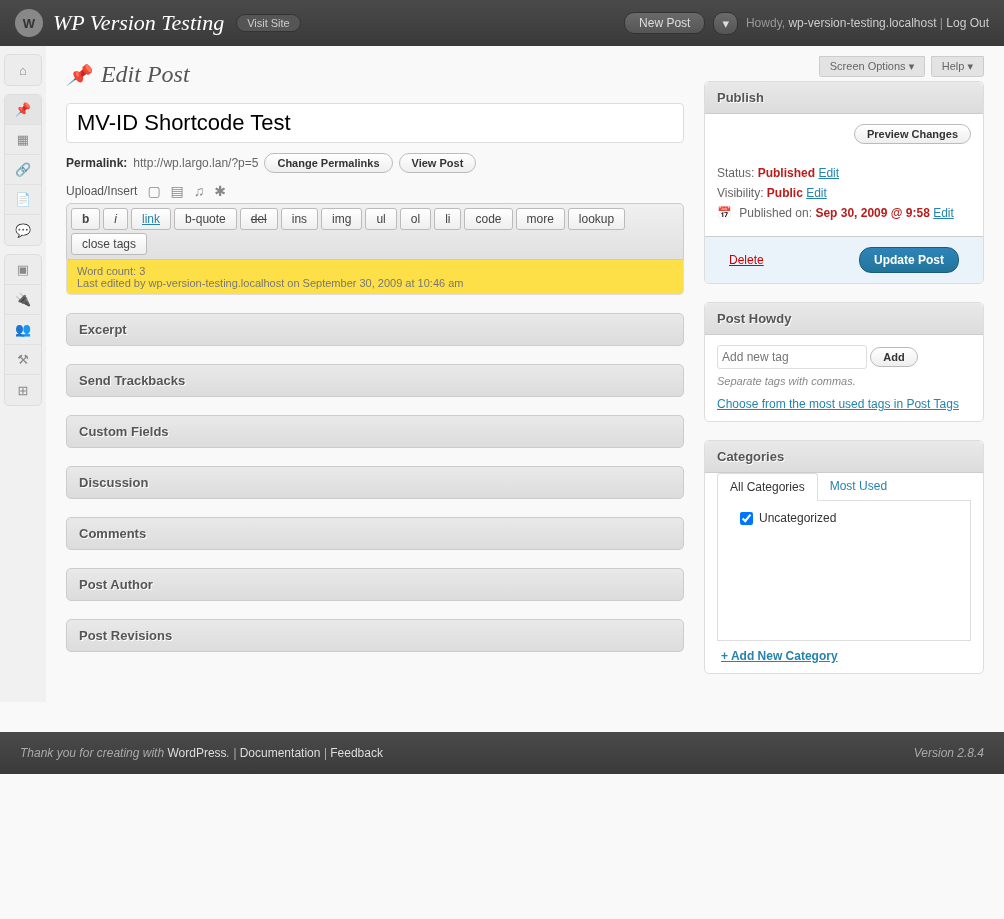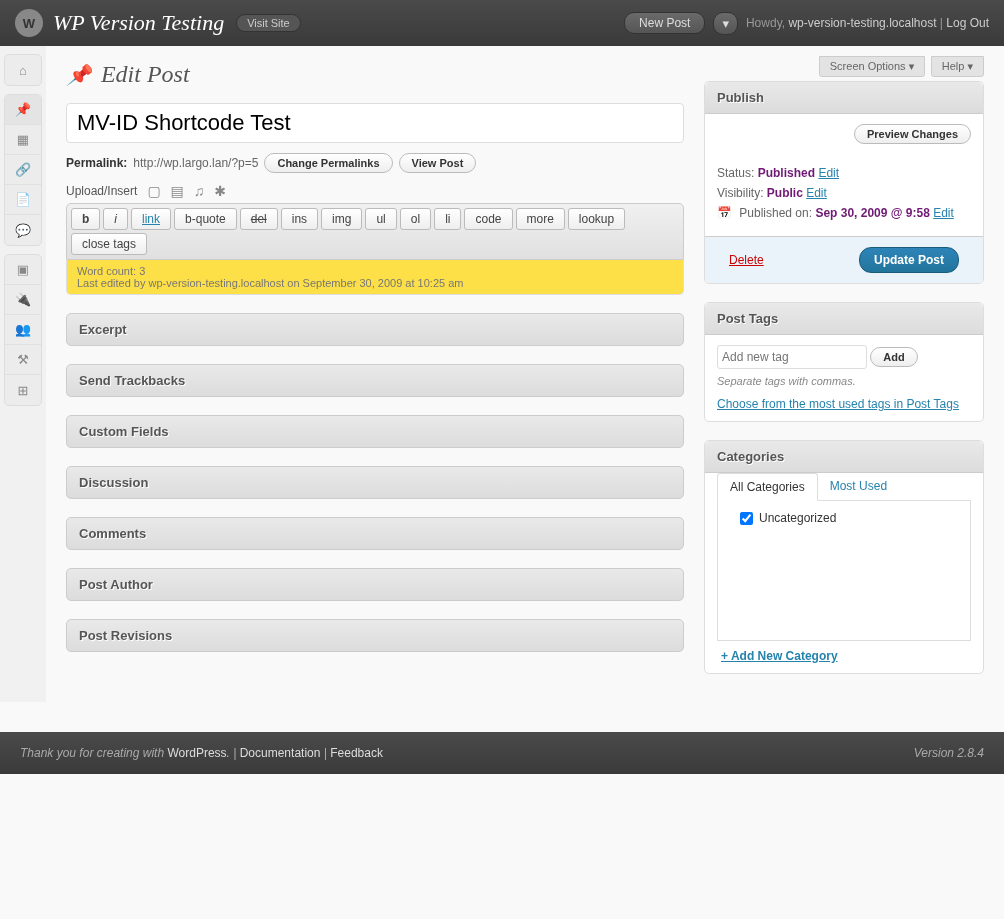--- a/index.html
+++ b/index.html
@@ -57,21 +57,21 @@
 
 
 .metabox { margin-top: 18px; }
 .metabox-title { background: linear-gradient(#e9e9e9, #dcdcdc); border: 1px solid #ccc; border-radius: 5px; padding: 8px 12px; font-size: 13px; color: #555; font-weight: bold; cursor: pointer; text-shadow: 1px 1px 0 #fff; }
 
 
 .sidebox { border: 1px solid #ddd; border-radius: 5px; margin-bottom: 18px; background: #fff; }
 .sidebox-title { background: linear-gradient(#e9e9e9, #dcdcdc); border-bottom: 1px solid #ccc; border-radius: 5px 5px 0 0; padding: 8px 12px; font-size: 13px; color: #555; font-weight: bold; text-shadow: 1px 1px 0 #fff; }
 .sidebox-body { padding: 10px 12px; font-size: 12px; }
 .sidebox-row { margin: 6px 0; color: #666; }
-.sidebox-row b { color: #701a75; }
+.sidebox-row b { color: #b91c1c; }
 .sidebox-row a { color: #2583ad; text-decoration: underline; cursor: pointer; }
 .sidebox-actions { background: #eaf2fa; border-top: 1px solid #ccc; padding: 10px 24px; display: flex; justify-content: space-between; align-items: center; border-radius: 0 0 5px 5px; }
 .delete-link { color: #c00; text-decoration: underline; cursor: pointer; font-size: 12px; }
 .primary-btn { background: linear-gradient(#2e84b8, #21759b); border: 1px solid #1a5a7a; color: #fff; border-radius: 12px; padding: 5px 14px; font-size: 12px; font-weight: bold; cursor: pointer; }
 
 .tag-input { width: 150px; padding: 4px; border: 1px solid #ddd; border-radius: 3px; font-size: 12px; }
 .tag-hint { font-style: italic; color: #888; font-size: 11px; margin-top: 6px; }
 .tag-link { color: #2583ad; text-decoration: underline; cursor: pointer; font-size: 12px; display: block; margin-top: 10px; }
 
 .cat-tabs { display: flex; border-bottom: 1px solid #ddd; }
@@ -187,21 +187,21 @@
         <button class="ed-btn">code</button>
         <button class="ed-btn">more</button>
         <button class="ed-btn">lookup</button>
         <button class="ed-btn">close tags</button>
       </div>
       <div class="editor-footer">
         <span>
           <span>Word count:</span>
           <span>3</span>
         </span>
-        <span>Last edited by wp-version-testing.localhost on September 30, 2009 at 10:25 am</span>
+        <span>Last edited by wp-version-testing.localhost on September 30, 2009 at 10:46 am</span>
       </div>
 
       <div class="metabox">
           <div class="metabox-title">Excerpt</div>
         </div>
       <div class="metabox">
           <div class="metabox-title">Send Trackbacks</div>
         </div>
       <div class="metabox">
           <div class="metabox-title">Custom Fields</div>
@@ -249,21 +249,21 @@
             <a>Edit</a>
           </div>
         </div>
         <div class="sidebox-actions">
           <a class="delete-link">Delete</a>
           <button class="primary-btn">Update Post</button>
         </div>
       </div>
 
       <div class="sidebox">
-        <div class="sidebox-title">Post Tags</div>
+        <div class="sidebox-title">Post Howdy</div>
         <div class="sidebox-body">
           <input class="tag-input" placeholder="Add new tag" style="">
           <button class="small-btn">Add</button>
           <div class="tag-hint">Separate tags with commas.</div>
           <a class="tag-link">Choose from the most used tags in Post Tags</a>
         </div>
       </div>
 
       <div class="sidebox">
         <div class="sidebox-title">Categories</div>

